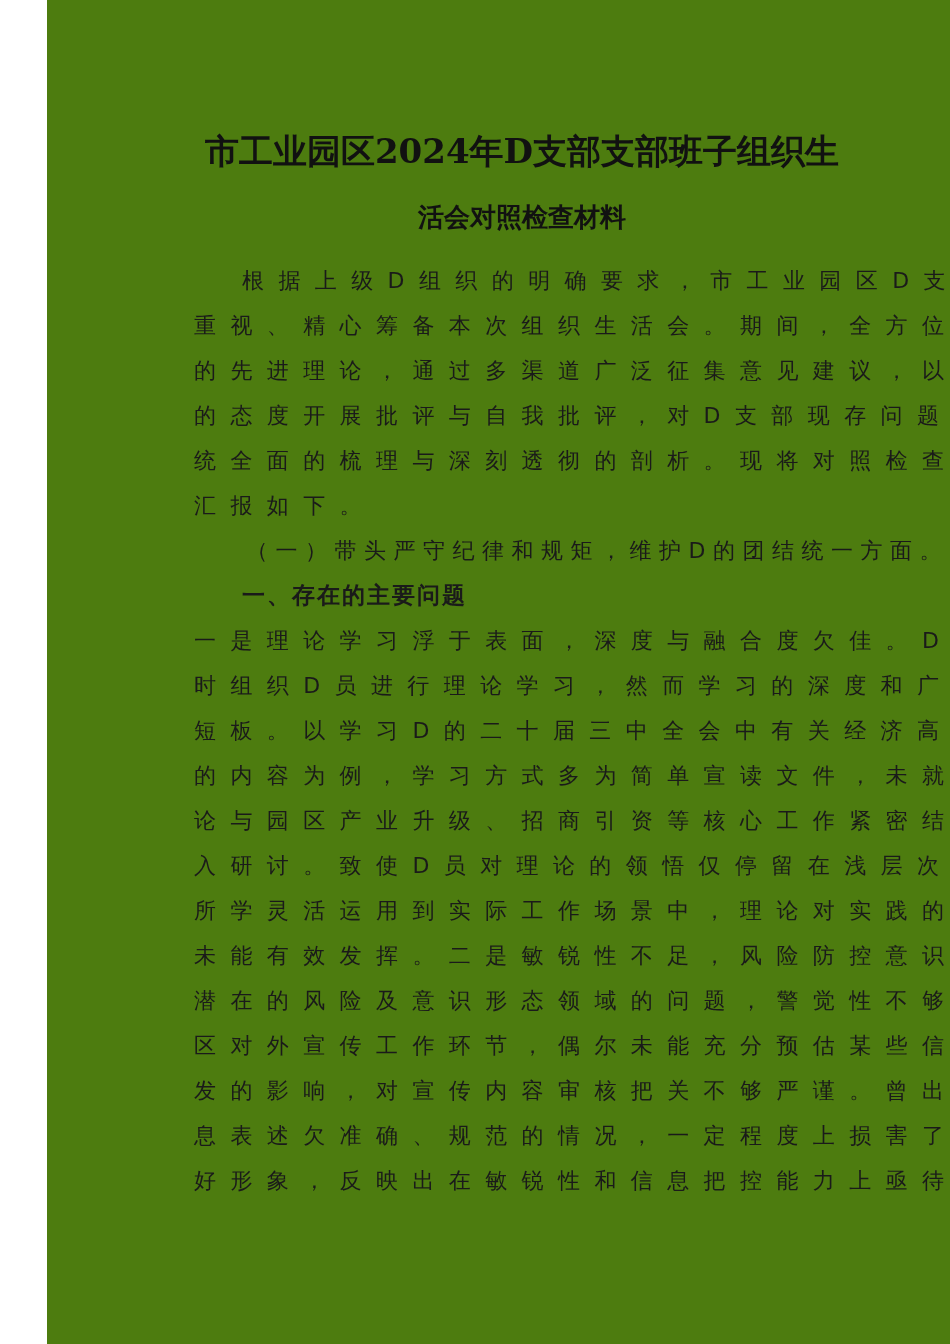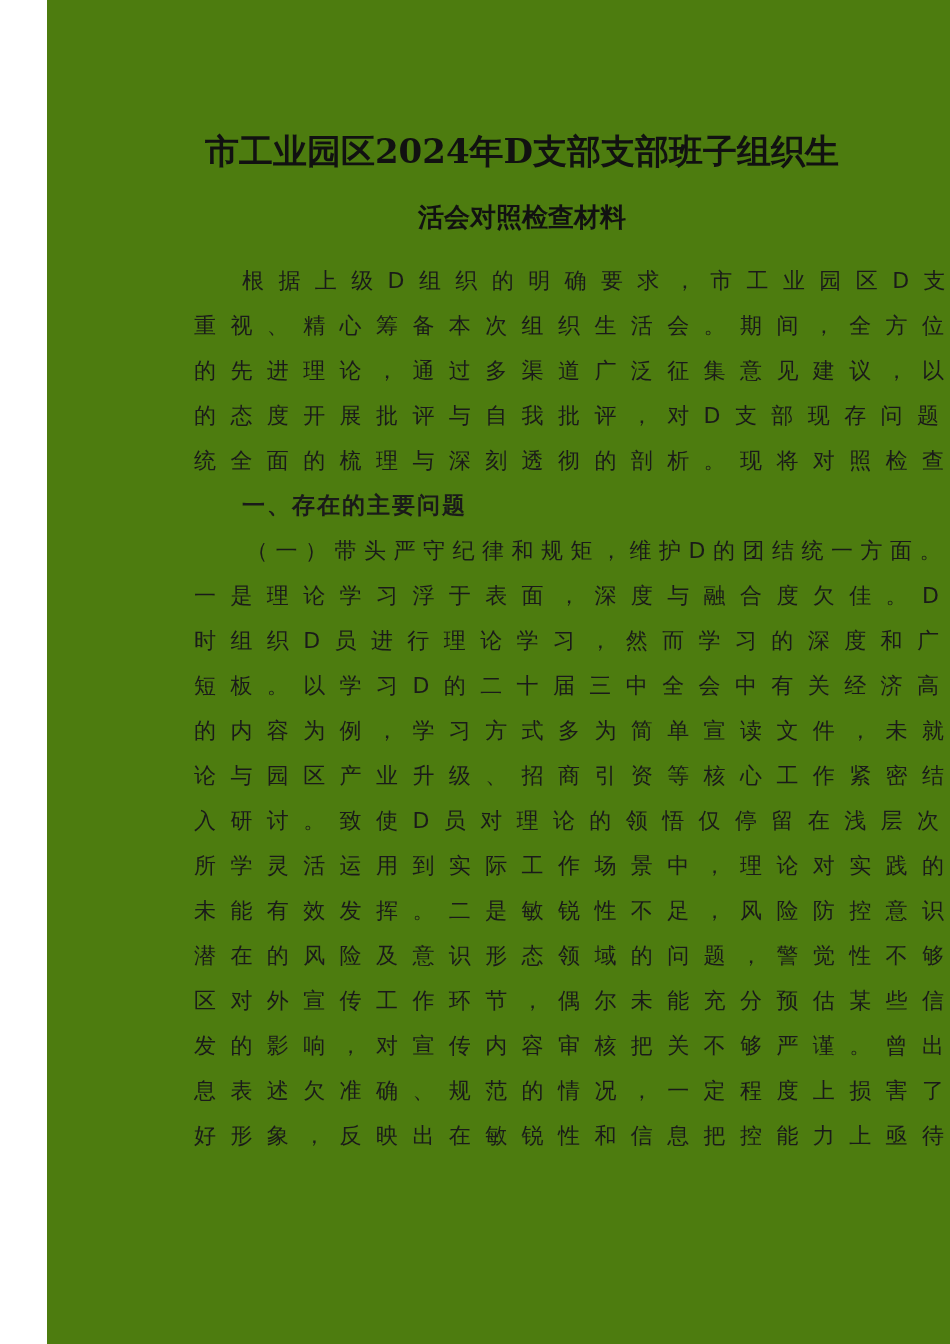--- a/index.html
+++ b/index.html
@@ -82,25 +82,26 @@
   </div>
 
   <div class="body-text">
 
     <div>
       <span class="line indent">根据上级D组织的明确要求，市工业园区D支部高度</span>
       <span class="line">重视、精心筹备本次组织生活会。期间，全方位深入学习D</span>
       <span class="line">的先进理论，通过多渠道广泛征集意见建议，以严肃认真</span>
       <span class="line">的态度开展批评与自我批评，对D支部现存问题展开了系</span>
       <span class="line">统全面的梳理与深刻透彻的剖析。现将对照检查情况详尽</span>
+      <span class="line">汇报如下。</span>
     </div>
 
+    <span class="line subheading">（一）带头严守纪律和规矩，维护D的团结统一方面。</span>
+
     <span class="line heading">一、存在的主要问题</span>
-
-    <span class="line subheading">（一）带头严守纪律和规矩，维护D的团结统一方面。</span>
 
     <div>
       <span class="line">一是理论学习浮于表面，深度与融合度欠佳。D支部虽能依</span>
       <span class="line">时组织D员进行理论学习，然而学习的深度和广度均存在</span>
       <span class="line">短板。以学习D的二十届三中全会中有关经济高质量发展</span>
       <span class="line">的内容为例，学习方式多为简单宣读文件，未就如何将理</span>
       <span class="line">论与园区产业升级、招商引资等核心工作紧密结合展开深</span>
       <span class="line">入研讨。致使D员对理论的领悟仅停留在浅层次，无法将</span>
       <span class="line">所学灵活运用到实际工作场景中，理论对实践的指导作用</span>
       <span class="line">未能有效发挥。二是敏锐性不足，风险防控意识薄弱。对</span>

